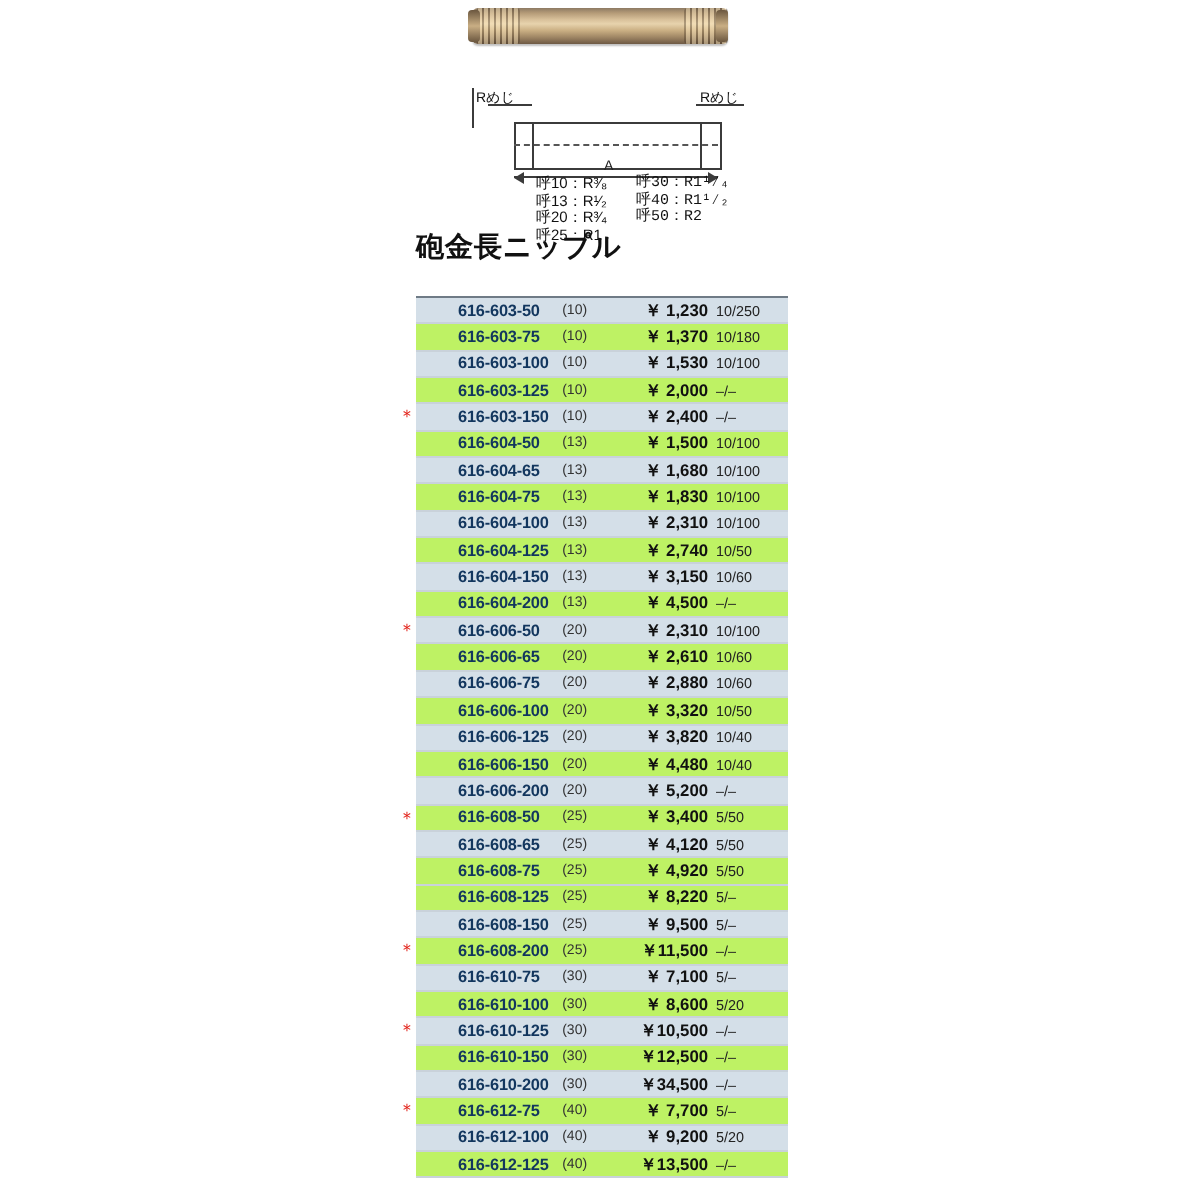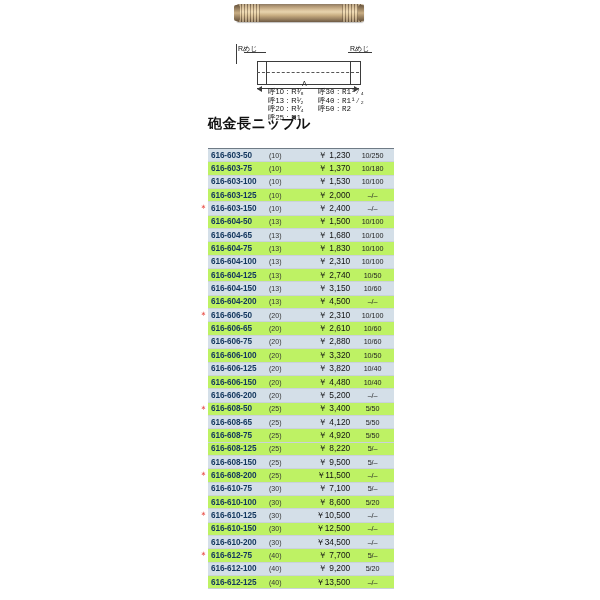--- a/index.html
+++ b/index.html
@@ -103,31 +103,31 @@
     display:flex;align-items:center;
     border-bottom:1px solid #c9d2da;
     font-size:8px;
   }
   .row.alt{background:#d4dfe8;}
   .row.plain{background:#bef264;}
   .star{
     position:absolute;left:-9px;top:1px;color:#e2231a;font-size:9px;line-height:10px;
   }
   .c-code{
-    width:60px;padding-left:3px;color:#12365e;font-weight:bold;font-size:8.2px;
+    width:60px;padding-left:21px;color:#12365e;font-weight:bold;font-size:8.2px;
     letter-spacing:-.1px;
   }
   .c-paren{
     width:22px;text-align:left;font-size:7px;color:#333;
   }
   .c-price{
-    width:62px;text-align:right;padding-right:4px;font-weight:normal;font-size:8.4px;color:#111;
+    width:62px;text-align:right;padding-right:4px;font-weight:bold;font-size:8.4px;color:#111;
   }
   .c-ratio{
-    width:38px;text-align:center;padding-right:3px;font-size:7.2px;color:#222;
+    width:38px;text-align:left;padding-right:3px;font-size:7.2px;color:#222;
   }
 
   
   .notes{
     position:absolute;left:208px;top:572px;font-size:7.5px;line-height:10px;color:#111;
   }
   .notes div{white-space:nowrap;}
 </style>
 </head>
 <body>

